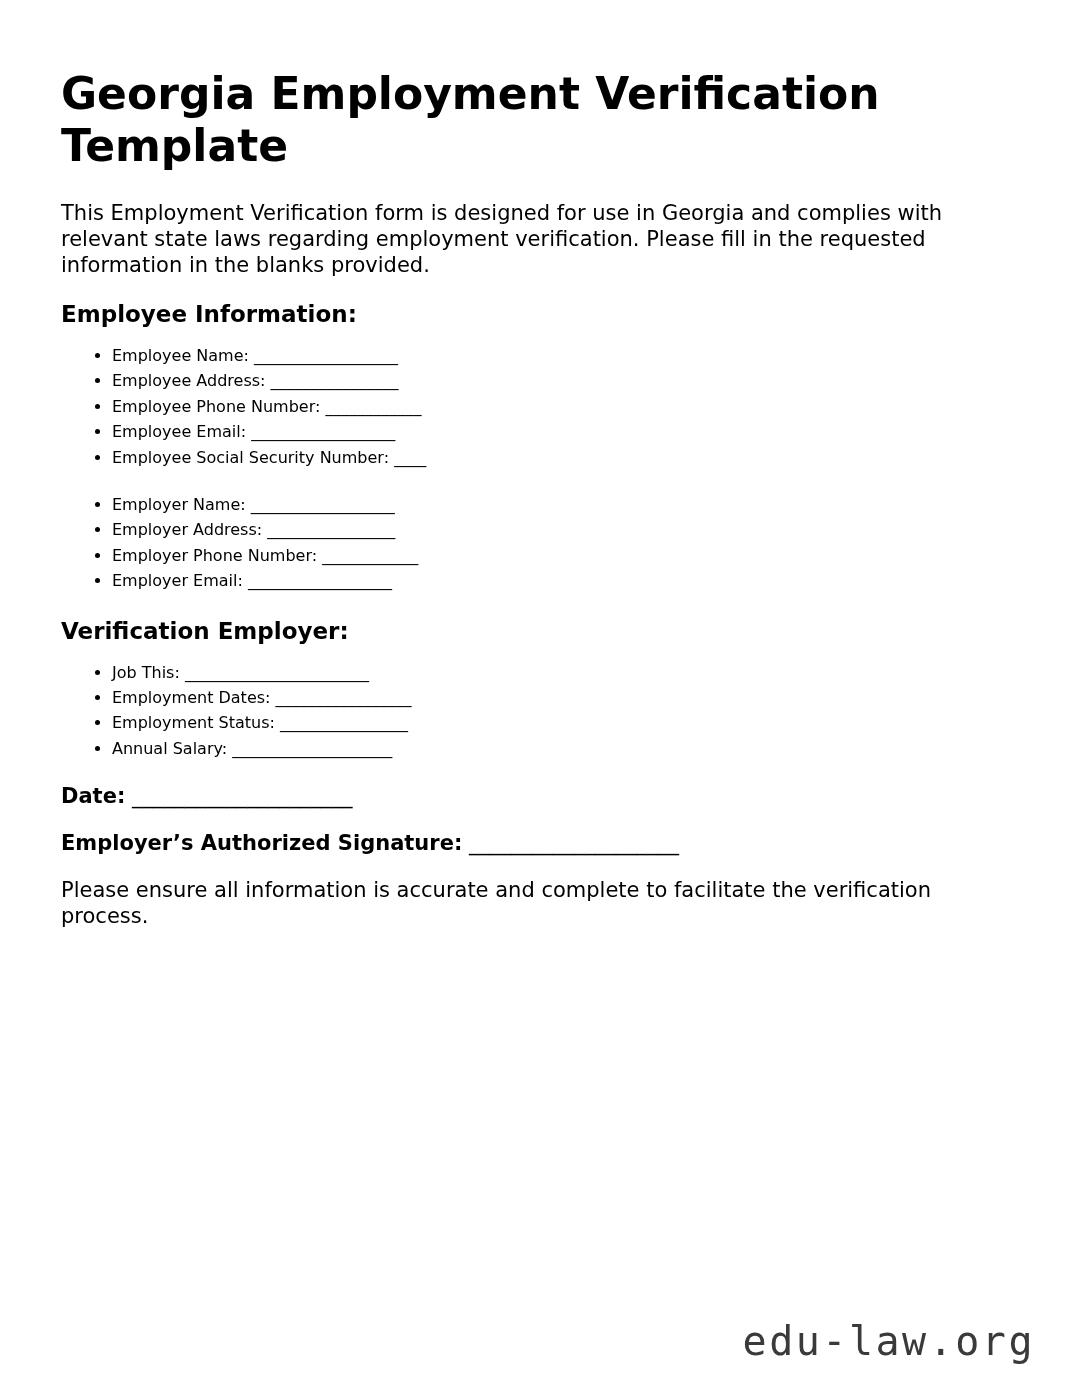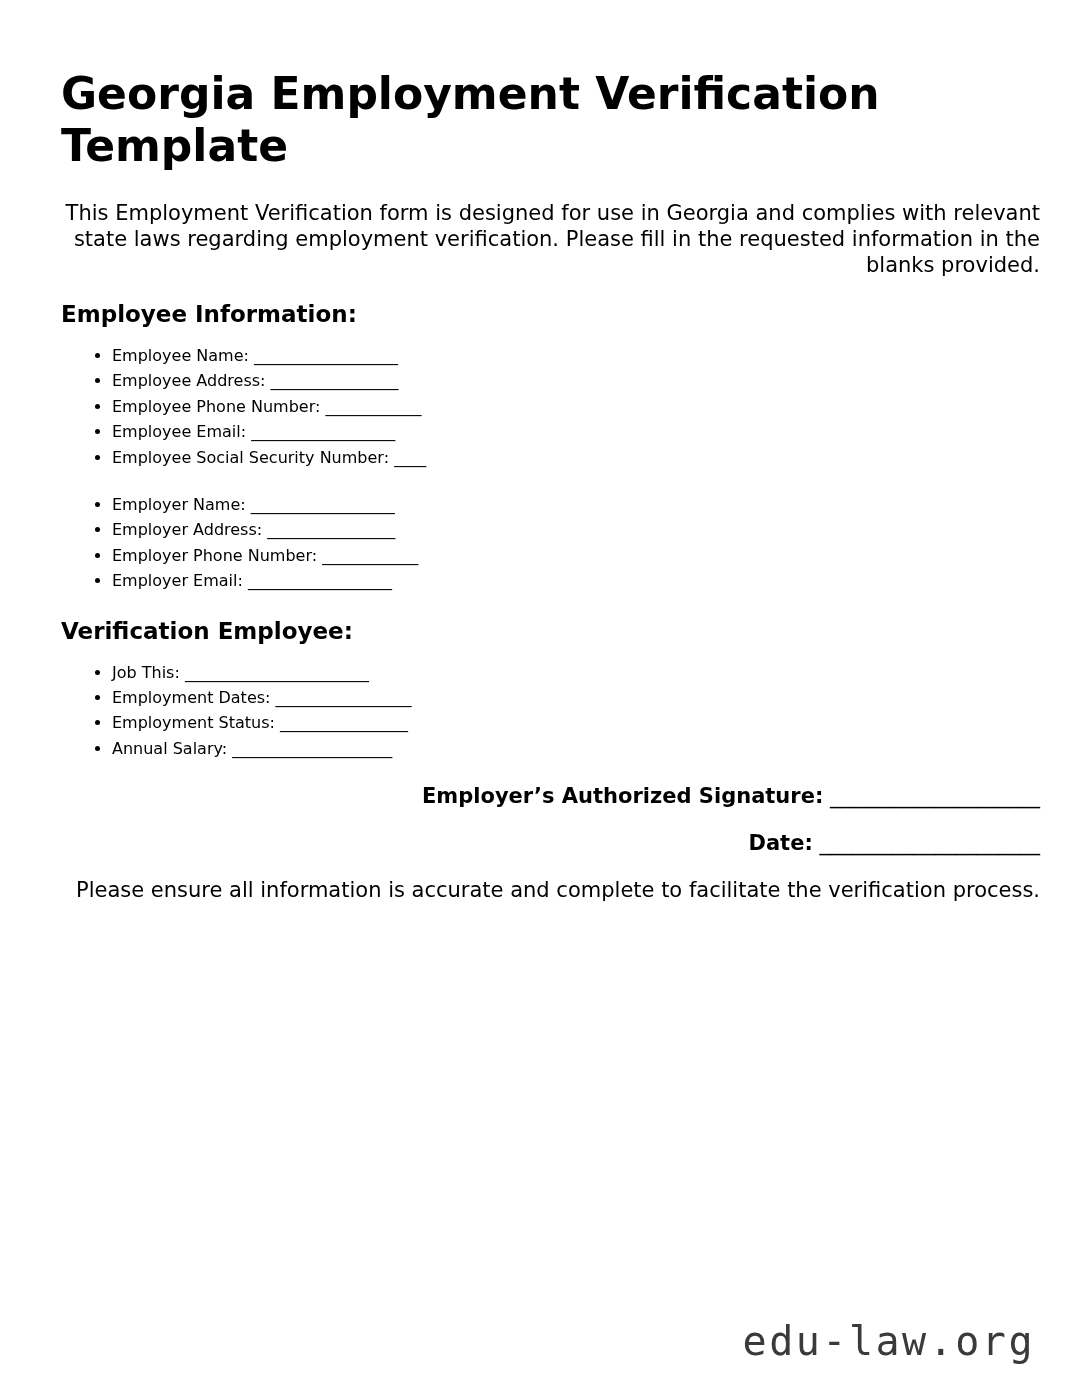--- a/index.html
+++ b/index.html
@@ -8,35 +8,34 @@
     height: 1391px;
     background: #ffffff;
     color: #000000;
     position: relative;
     font-family: "DejaVu Sans", "Liberation Sans", sans-serif;
     overflow: hidden;
   }
   .page {
     box-sizing: border-box;
     width: 1075px;
-    padding: 68px 35px 0 61px;
+    padding: 68px 69px 0 61px;
   }
   h1 {
     font-size: 44px;
     line-height: 52px;
     font-weight: bold;
     margin: 0 0 28px 0;
     max-width: 830px;
     letter-spacing: 0;
   }
   p {
     font-size: 21px;
     line-height: 26px;
     margin: 0 0 21px 0;
-    text-align: right;
   }
   h3 {
     font-size: 23px;
     line-height: 30px;
     font-weight: bold;
     margin: 0 0 14px 0;
   }
   ul {
     margin: 0 0 22px 0;
     padding: 0 0 0 51px;
@@ -109,21 +108,21 @@
     <li>
       <span>Employer Phone Number:</span>
       <span class="blank">____________</span>
     </li>
     <li>
       <span>Employer Email:</span>
       <span class="blank">__________________</span>
     </li>
   </ul>
 
-  <h3>Verification Employee:</h3>
+  <h3>Verification Employer:</h3>
   <ul>
     <li>
       <span>Job This:</span>
       <span class="blank">_______________________</span>
     </li>
     <li>
       <span>Employment Dates:</span>
       <span class="blank">_________________</span>
     </li>
     <li>
@@ -131,26 +130,26 @@
       <span class="blank">________________</span>
     </li>
     <li>
       <span>Annual Salary:</span>
       <span class="blank">____________________</span>
     </li>
   </ul>
 
 
   <p class="line">
-    <span class="b">Employer’s Authorized Signature:</span>
-    <span class="blank">____________________</span>
+    <span class="b">Date:</span>
+    <span class="blank">_____________________</span>
   </p>
 
   <p class="line">
-    <span class="b">Date:</span>
-    <span class="blank">_____________________</span>
+    <span class="b">Employer’s Authorized Signature:</span>
+    <span class="blank">____________________</span>
   </p>
 
   <p>Please ensure all information is accurate and complete to facilitate the verification process.</p>
 
 </div>
 
 <div class="footer">edu-law.org</div>
 
 </body></html>

